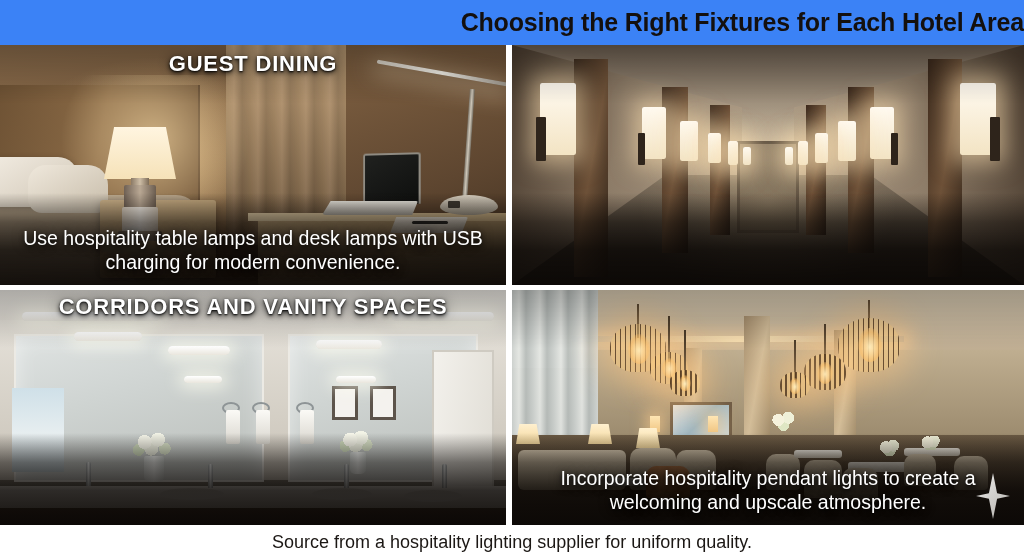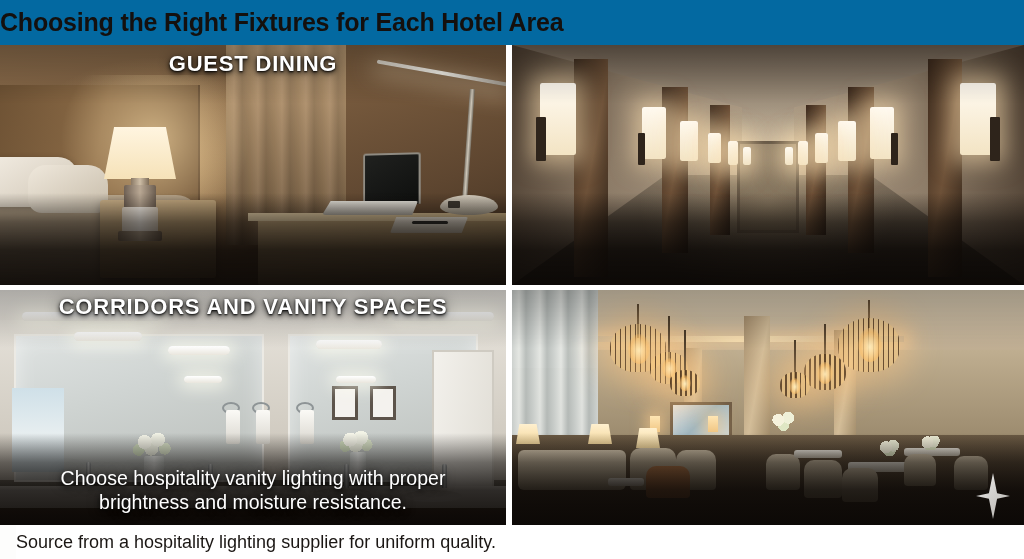--- a/index.html
+++ b/index.html
@@ -12,22 +12,22 @@
   .infographic {
     width: 1024px; height: 559px;
     background: #fdfdfc;
     display: flex; flex-direction: column;
     position: relative;
   }
 
   
   .title-bar {
     height: 45px;
-    display: flex; align-items: center; justify-content: flex-start;
-    background: #0369a1;
+    display: flex; align-items: center; justify-content: flex-end;
+    background: #3b82f6;
     flex: 0 0 45px;
   }
   .title-bar h1 {
     font-size: 25px;
     font-weight: 700;
     color: #14100e;
     letter-spacing: -0.2px;
     font-family: "Liberation Sans", sans-serif;
   }
 
@@ -435,23 +435,22 @@
     width: 34px; height: 46px;
     background: linear-gradient(135deg, rgba(255,255,255,.92), rgba(226,224,218,.78));
     clip-path: polygon(50% 0%, 62% 44%, 100% 50%, 62% 56%, 50% 100%, 38% 56%, 0% 50%, 38% 44%);
     z-index: 40;
     pointer-events: none;
   }
 
   
   .footer {
     flex: 0 0 34px;
-    display: flex; align-items: center; justify-content: flex-start;
+    display: flex; align-items: center; justify-content: center;
     background: #ffffff;
-    margin-left: 16px;
   }
   .footer span {
     font-size: 18px;
     color: #1b1714;
     font-weight: 400;
   }
 </style>
 </head>
 <body>
 
@@ -485,20 +484,21 @@
         <div class="gr-notebook"></div>
         <div class="gr-pen"></div>
         <div class="gr-desklamp-arm"></div>
         <div class="gr-desklamp-post"></div>
         <div class="gr-desklamp-base"></div>
         <div class="gr-usb"></div>
       </div>
       <div class="top-scrim"></div>
       <div class="panel-title">GUEST DINING</div>
       <div class="caption-scrim"></div>
+      <div class="caption">Use hospitality table lamps and desk lamps with USB charging for modern convenience.</div>
     </div>
 
     <div class="panel">
       <div class="scene">
         <div class="co-bg"></div>
         <div class="co-ceiling"></div>
         <div class="co-wall-l"></div>
         <div class="co-wall-r"></div>
         <div class="co-floor"></div>
         <div class="co-vanish"></div>
@@ -575,21 +575,20 @@
         <div class="ba-faucet" style="left:442px; top:174px;"></div>
 
         <div class="ba-flower-head" style="left:132px; top:140px;"></div>
         <div class="ba-flower-vase" style="left:144px; top:166px;"></div>
         <div class="ba-flower-head" style="left:340px; top:140px; width:34px; height:24px;"></div>
         <div class="ba-flower-vase" style="left:350px; top:162px; width:16px; height:22px;"></div>
       </div>
       <div class="top-scrim"></div>
       <div class="panel-title t-b">CORRIDORS AND VANITY SPACES</div>
       <div class="caption-scrim"></div>
-      <div class="caption">Choose hospitality vanity lighting with proper brightness and moisture resistance.</div>
     </div>
 
     <div class="panel">
       <div class="scene">
         <div class="lo-bg2"></div>
         <div class="lo-ceiling"></div>
         <div class="lo-coveglow"></div>
         <div class="lo-backwall"></div>
         <div class="lo-curtain"></div>
         <div class="lo-pillar" style="left:232px; top:26px; width:26px; height:172px;"></div>
@@ -643,20 +642,21 @@
         <div class="lo-table" style="left:336px; top:172px; width:64px; height:10px;"></div>
         <div class="lo-chair" style="left:330px; top:178px; width:36px; height:34px;"></div>
         <div class="lo-table" style="left:392px; top:158px; width:56px; height:8px;"></div>
         <div class="lo-chair" style="left:392px; top:164px; width:32px; height:32px;"></div>
         <div class="lo-chair" style="left:442px; top:166px; width:34px; height:34px;"></div>
         <div class="lo-flowers" style="left:368px; top:150px; width:20px; height:16px;"></div>
         <div class="lo-flowers" style="left:410px; top:146px; width:18px; height:14px;"></div>
       </div>
       <div class="top-scrim"></div>
       <div class="caption-scrim"></div>
+      <div class="caption">Incorporate hospitality pendant lights to create a welcoming and upscale atmosphere.</div>
       <div class="watermark"></div>
     </div>
 
   </div>
 
   <div class="footer">
     <span>Source from a hospitality lighting supplier for uniform quality.</span>
   </div>
 
 </div>

